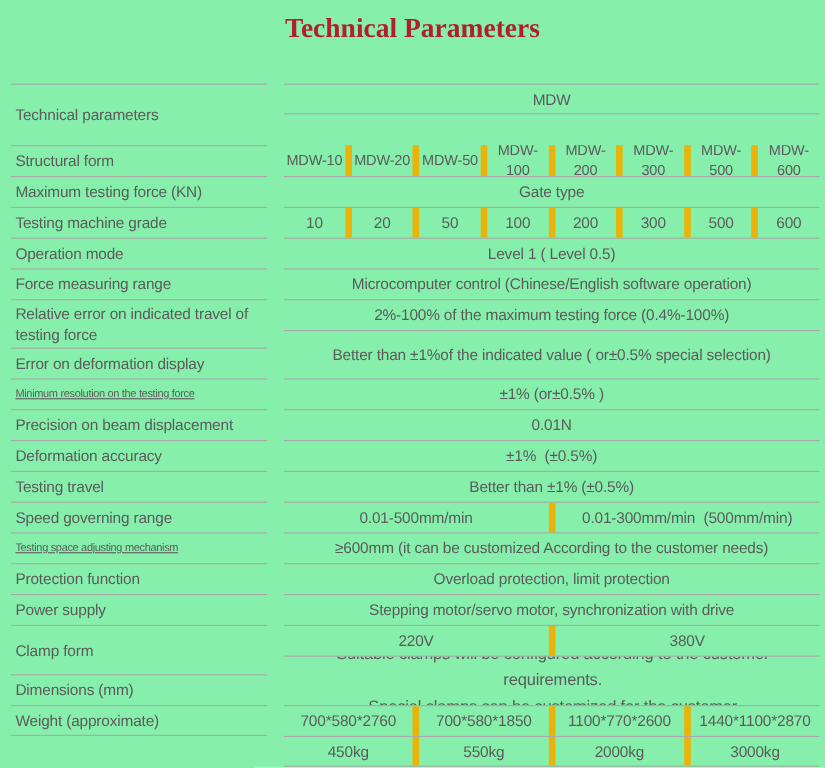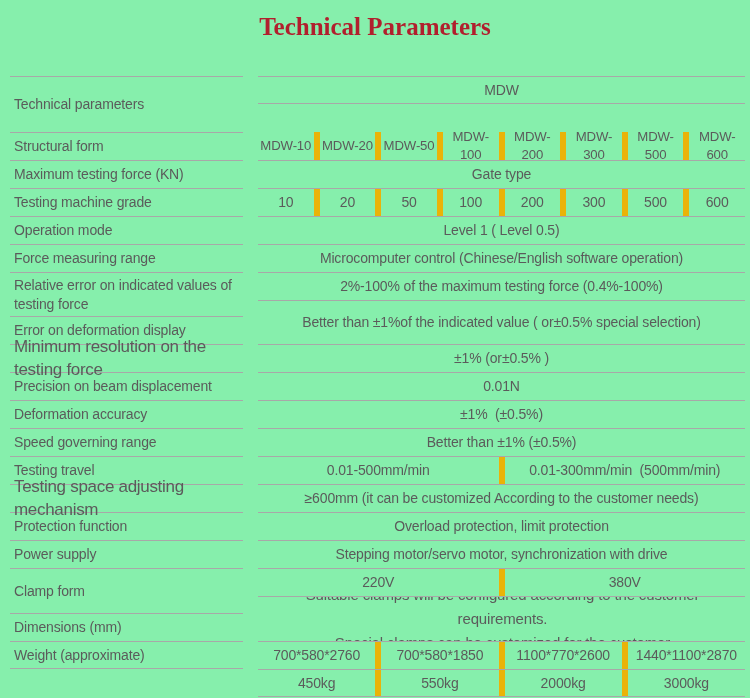--- a/index.html
+++ b/index.html
@@ -54,47 +54,47 @@
   }
   .rrow .cell + .cell { border-left:6px solid #eab308; }
   .rrow .cell.left-align {
     justify-content:flex-start;
     text-align:center;
     padding-left:2px;
     font-size:15px;
     line-height:1.6;
   }
   .models .cell { font-size:13.2px; }
-  .tight { font-size:17px; letter-spacing:-0.3px; }
+  .tight { font-size:10px; letter-spacing:-0.3px;text-decoration:underline; }
   .h27{height:27px;} .h28{height:28px;} .h29{height:29px;margin-top:28px;}
   .h44{height:44px;} .h45{height:45px;} .h56{height:56px;}
 </style>
 </head>
 <body>
 
 <div class="page">
 
   <h1 class="title">Technical Parameters</h1>
 
   <div class="tbl">
 
     <div class="left-col">
       <div class="lcell h56">Technical parameters</div>
       <div class="lcell h28">Structural form</div>
       <div class="lcell h28">Maximum testing force (KN)</div>
       <div class="lcell h28">Testing machine grade</div>
       <div class="lcell h28">Operation mode</div>
       <div class="lcell h28">Force measuring range</div>
-      <div class="lcell h44">Relative error on indicated values of testing force</div>
+      <div class="lcell h44">Relative error on indicated travel of testing force</div>
       <div class="lcell h28">Error on deformation display</div>
       <div class="lcell h28 tight">Minimum resolution on the testing force</div>
       <div class="lcell h28">Precision on beam displacement</div>
       <div class="lcell h28">Deformation accuracy</div>
+      <div class="lcell h28">Testing travel</div>
       <div class="lcell h28">Speed governing range</div>
-      <div class="lcell h28">Testing travel</div>
       <div class="lcell h28 tight">Testing space adjusting mechanism</div>
       <div class="lcell h28">Protection function</div>
       <div class="lcell h28">Power supply</div>
       <div class="lcell h45">Clamp form</div>
       <div class="lcell h28">Dimensions (mm)</div>
       <div class="lcell h27">Weight (approximate)</div>
     </div>
 
     <div class="right-col">
 

